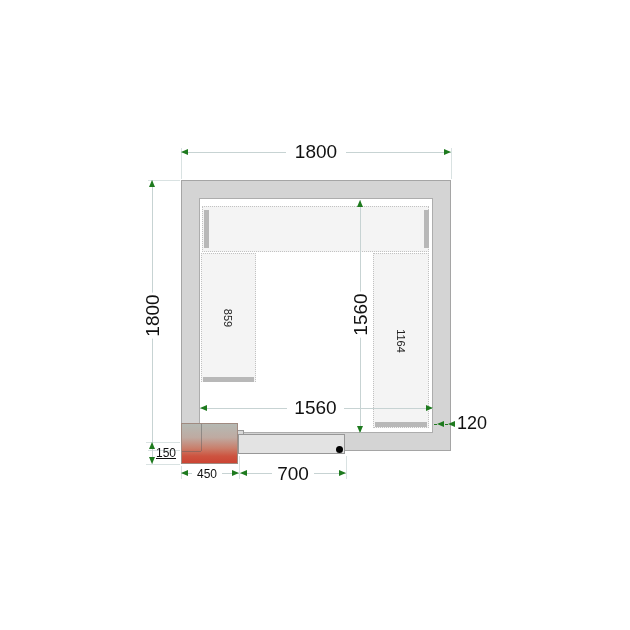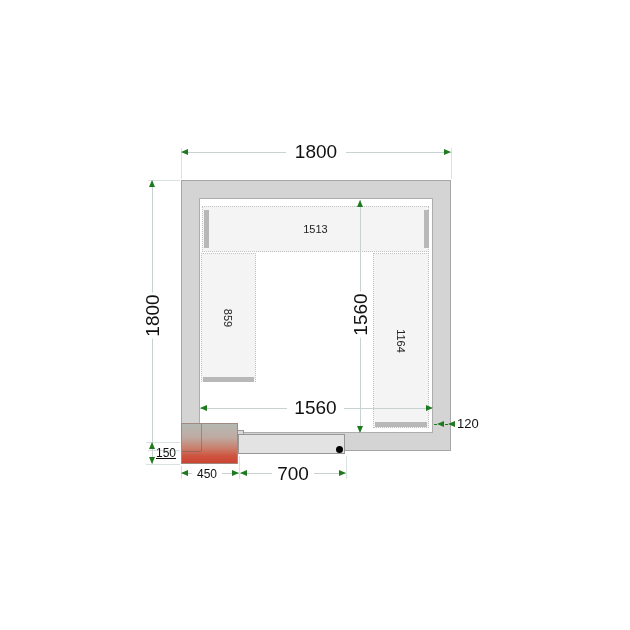--- a/index.html
+++ b/index.html
@@ -18,21 +18,21 @@
     font-size:11px;color:#222;}
   .rot-cw span{transform:rotate(90deg);white-space:nowrap;}
   
   .dl{background:#c7d3d3;}
   .ext{background:#d9e2e2;}
   .dash{background:#1e7a1e;}
   .dim-label{display:flex;align-items:center;justify-content:center;
     font-size:19px;color:#111;background:#ffffff;line-height:1;}
   .dim-label.nobg{background:transparent;}
   .dim-label.small{font-size:12px;}
-  .dim-label.mid{font-size:13px;justify-content:flex-start;background:transparent;}
+  .dim-label.mid{font-size:18px;justify-content:flex-start;background:transparent;}
   .rot-ccw span{transform:rotate(-90deg);white-space:nowrap;background:#fff;padding:1px 2px;}
   
   .arr{width:0;height:0;}
   .arr.l{border-top:3px solid transparent;border-bottom:3px solid transparent;border-right:7px solid #1e7a1e;}
   .arr.r{border-top:3px solid transparent;border-bottom:3px solid transparent;border-left:7px solid #1e7a1e;}
   .arr.u{border-left:3px solid transparent;border-right:3px solid transparent;border-bottom:7px solid #1e7a1e;}
   .arr.d{border-left:3px solid transparent;border-right:3px solid transparent;border-top:7px solid #1e7a1e;}
   
   .door-tab{background:#d8d8d8;border:1px solid #9a9a9a;}
   .door-panel{background:#e3e3e3;border:1px solid #979797;}
@@ -54,23 +54,20 @@
   <div class="abs shelf" style="left:202px;top:206px;width:227px;height:46px;"></div>
   <div class="abs shelf-strip" style="left:204px;top:210px;width:5px;height:38px;"></div>
   <div class="abs shelf-strip" style="left:424px;top:210px;width:5px;height:38px;"></div>
 
   <div class="abs shelf" style="left:201px;top:253px;width:55px;height:129px;"></div>
   <div class="abs shelf-strip" style="left:203px;top:377px;width:51px;height:5px;"></div>
 
   <div class="abs shelf" style="left:373px;top:253px;width:56px;height:175px;"></div>
   <div class="abs shelf-strip" style="left:375px;top:422px;width:52px;height:5px;"></div>
 
-  <div class="abs shelf-label" style="left:202px;top:206px;width:227px;height:46px;">
-    <span>1513</span>
-  </div>
   <div class="abs shelf-label rot-cw" style="left:201px;top:253px;width:55px;height:129px;">
     <span>859</span>
   </div>
   <div class="abs shelf-label rot-cw" style="left:373px;top:253px;width:56px;height:175px;">
     <span>1164</span>
   </div>
 
   <div class="abs ext" style="left:181px;top:148px;width:1px;height:31px;"></div>
   <div class="abs ext" style="left:451px;top:148px;width:1px;height:31px;"></div>
   <div class="abs dl" style="left:181px;top:152px;width:270px;height:1px;"></div>

